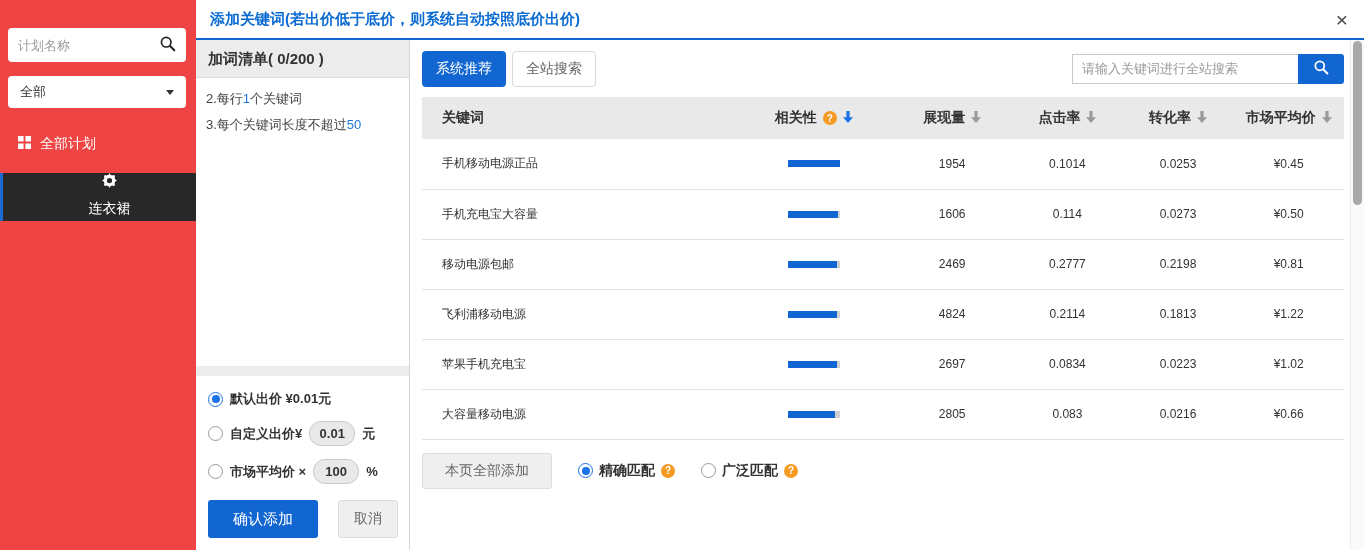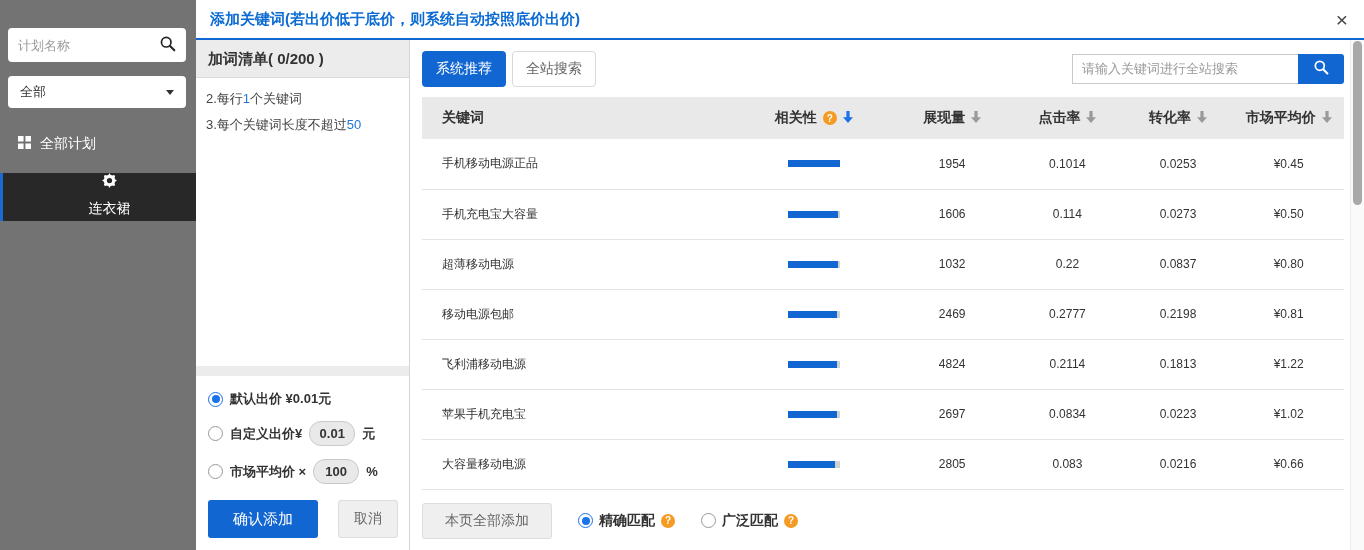--- a/index.html
+++ b/index.html
@@ -1,20 +1,20 @@
 <!DOCTYPE html>
 <html><head>
 <meta charset="utf-8">
 <style>
   * { margin:0; padding:0; box-sizing:border-box; }
   html,body { width:1364px; height:550px; overflow:hidden; }
   body { display:flex; font-family:"Liberation Sans","DejaVu Sans",sans-serif; background:#fff; }
 
   
-  .sidebar { width:196px; flex-shrink:0; background:#737373; padding-top:28px; }
+  .sidebar { width:196px; flex-shrink:0; background:#ef4444; padding-top:28px; }
   .search-box { margin:0 10px 14px 8px; height:34px; background:#fff; border-radius:4px;
                 display:flex; align-items:center; padding:0 10px; }
   .search-box input { flex:1; min-width:0; border:none; outline:none; font-size:13px; color:#333;
                       font-family:inherit; }
   .search-box input::placeholder { color:#9a9a9a; }
   .select-box { margin:0 10px 0 8px; height:32px; background:#fff; border-radius:4px;
                 display:flex; align-items:center; justify-content:space-between; padding:0 12px;
                 font-size:13px; color:#333; cursor:pointer; }
   .caret { width:0; height:0; border-left:4px solid transparent; border-right:4px solid transparent;
            border-top:5px solid #333; }
@@ -284,32 +284,20 @@
                 <div class="bar">
                   <div class="fill" style="width: 97%;"></div>
                 </div>
               </td>
               <td>1606</td>
               <td>0.114</td>
               <td>0.0273</td>
               <td>¥0.50</td>
             </tr>
             <tr>
-              <td class="kw">超薄移动电源</td>
-              <td>
-                <div class="bar">
-                  <div class="fill" style="width: 97%;"></div>
-                </div>
-              </td>
-              <td>1032</td>
-              <td>0.22</td>
-              <td>0.0837</td>
-              <td>¥0.80</td>
-            </tr>
-            <tr>
               <td class="kw">移动电源包邮</td>
               <td>
                 <div class="bar">
                   <div class="fill" style="width: 95%;"></div>
                 </div>
               </td>
               <td>2469</td>
               <td>0.2777</td>
               <td>0.2198</td>
               <td>¥0.81</td>

